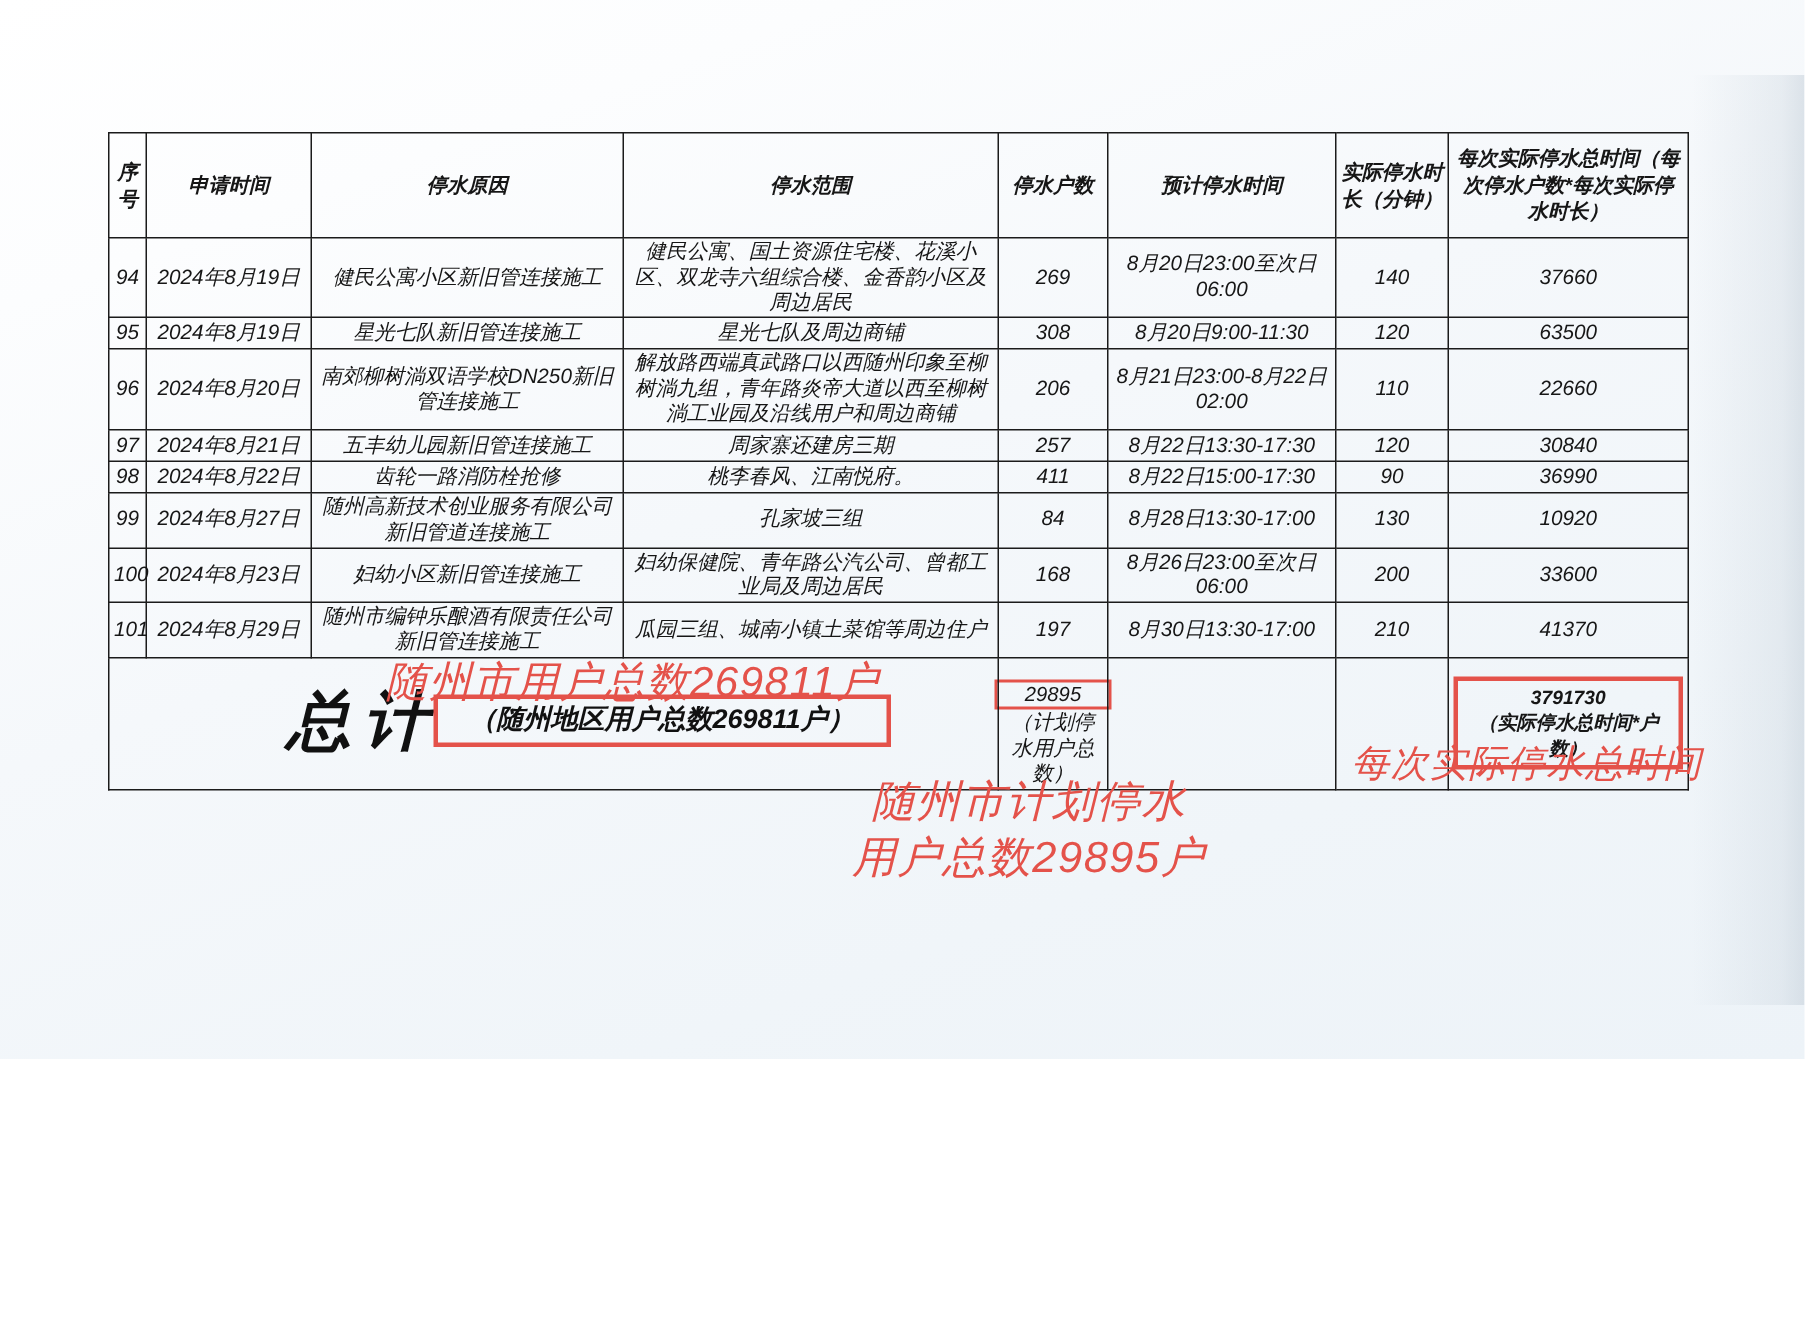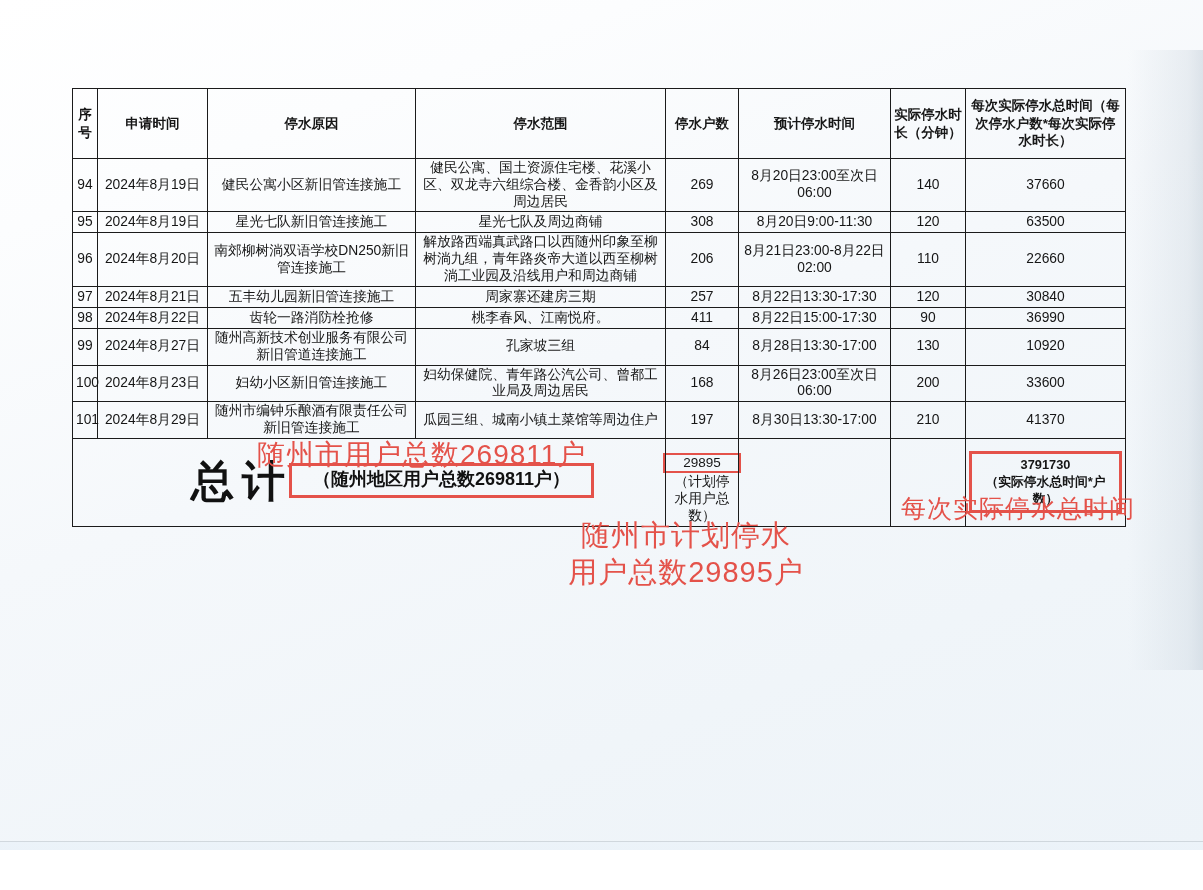--- a/index.html
+++ b/index.html
@@ -1,21 +1,22 @@
 <!DOCTYPE html>
 <html style="--red: #e4524a;"><head>
 <meta charset="utf-8">
 <style>
   * { margin:0; padding:0; box-sizing:border-box; }
   html,body { width:1203px; height:890px; }
   body { font-family:"Liberation Sans", sans-serif; background:#ffffff; overflow:hidden; }
 
   .scan {
-    position:relative; width:1203px; height:850px; overflow:hidden;
+    position:relative; width:1203px; height:706px; overflow:hidden;
     background:linear-gradient(160deg,#ffffff 0%,#fcfdfe 18%,#f5f8fb 45%,#f0f5f9 75%,#edf3f8 100%);
+    font-style:italic;
   }
   .artifact-right {
     position:absolute; right:0; top:50px; width:75px; height:620px;
     background:linear-gradient(90deg, rgba(200,210,220,0) 0%, rgba(196,207,217,0.30) 80%, rgba(183,196,208,0.42) 100%);
   }
   .artifact-line { position:absolute; left:0; top:841px; width:100%; height:1px; background:#b7c0c7; opacity:.55; }
   .artifact-bottom {
     position:absolute; left:0; top:842px; width:100%; height:48px;
     background:linear-gradient(180deg,#ecf3f9 0%,#e6eff6 100%);
   }

